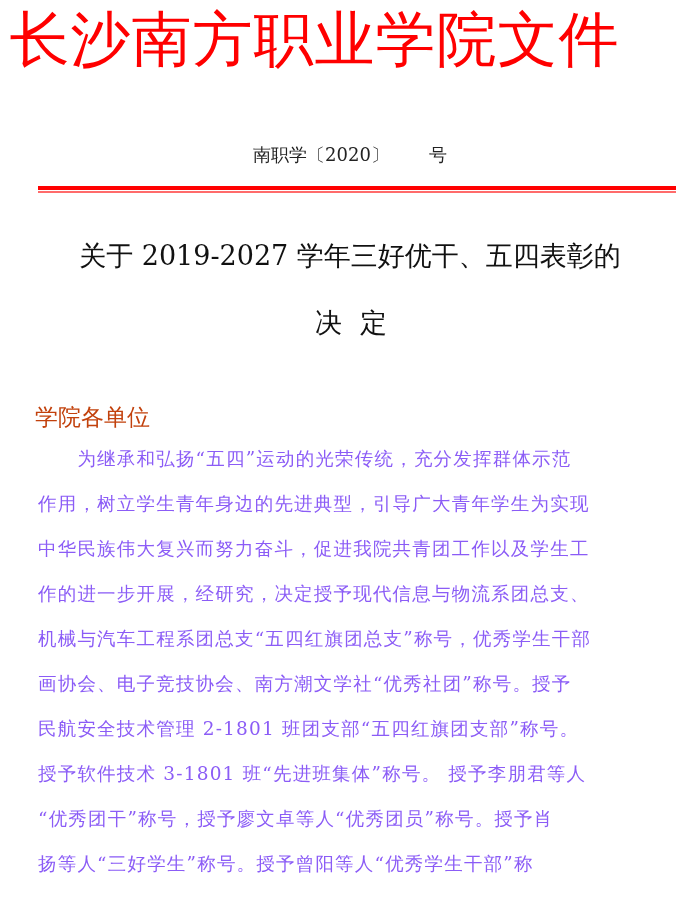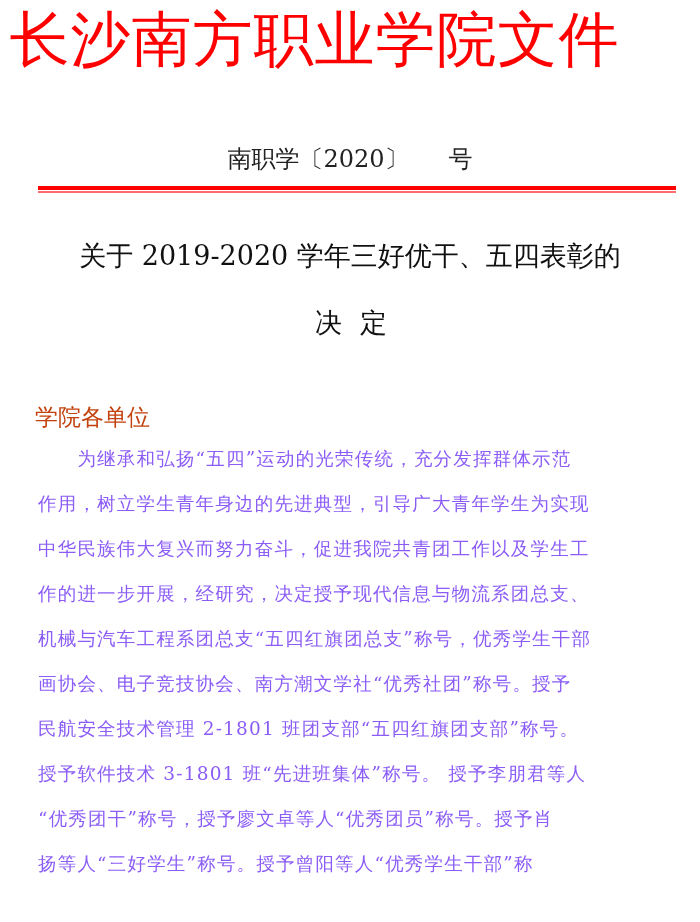--- a/index.html
+++ b/index.html
@@ -4,21 +4,21 @@
 <style>
   html, body { margin: 0; padding: 0; background: #ffffff; }
   body { width: 700px; height: 922px; position: relative; overflow: hidden; }
   .masthead {
     position: absolute; left: 0; top: 4px; width: 629px; text-align: center;
     color: #ff0000; font-family: "DejaVu Serif", "Liberation Serif", serif;
     font-size: 60px; line-height: 70px; letter-spacing: 1px; white-space: nowrap;
   }
   .doc-number {
     position: absolute; top: 143px; left: 0; width: 700px; text-align: center;
-    font-family: "DejaVu Serif", "Liberation Serif", serif; font-size: 24px; color: #222;
+    font-family: "DejaVu Serif", "Liberation Serif", serif; font-size: 18px; color: #222;
   }
   .doc-number .num-suffix { margin-left: 40px; }
   .red-rule {
     position: absolute; left: 38px; width: 638px; top: 186px; height: 8px;
   }
   .red-rule .thick { height: 4px; background: #ff0000; }
   .red-rule .thin { margin-top: 1px; height: 2px; background: #ff6b6b; }
   .title {
     position: absolute; left: 0; width: 700px; text-align: center;
     font-family: "DejaVu Serif", "Liberation Serif", serif; font-size: 27px; color: #111;
@@ -41,21 +41,21 @@
 
   <div class="doc-number">
     <span>南职学〔2020〕</span><span class="num-suffix">号</span>
   </div>
 
   <div class="red-rule">
     <div class="thick"></div>
     <div class="thin"></div>
   </div>
 
-  <div class="title title-1">关于 2019-2020 学年三好优干、五四表彰的</div>
+  <div class="title title-1">关于 2019-2027 学年三好优干、五四表彰的</div>
   <div class="title title-2">决定</div>
 
   <div class="body-text salutation">学院各单位</div>
 
   <div class="para-line" style="top:446px">　　为继承和弘扬“五四”运动的光荣传统，充分发挥群体示范</div>
   <div class="para-line" style="top:491px">作用，树立学生青年身边的先进典型，引导广大青年学生为实现</div>
   <div class="para-line" style="top:536px">中华民族伟大复兴而努力奋斗，促进我院共青团工作以及学生工</div>
   <div class="para-line" style="top:581px">作的进一步开展，经研究，决定授予现代信息与物流系团总支、</div>
   <div class="para-line" style="top:626px">机械与汽车工程系团总支“五四红旗团总支”称号，优秀学生干部</div>
   <div class="para-line" style="top:671px">画协会、电子竞技协会、南方潮文学社“优秀社团”称号。授予</div>

